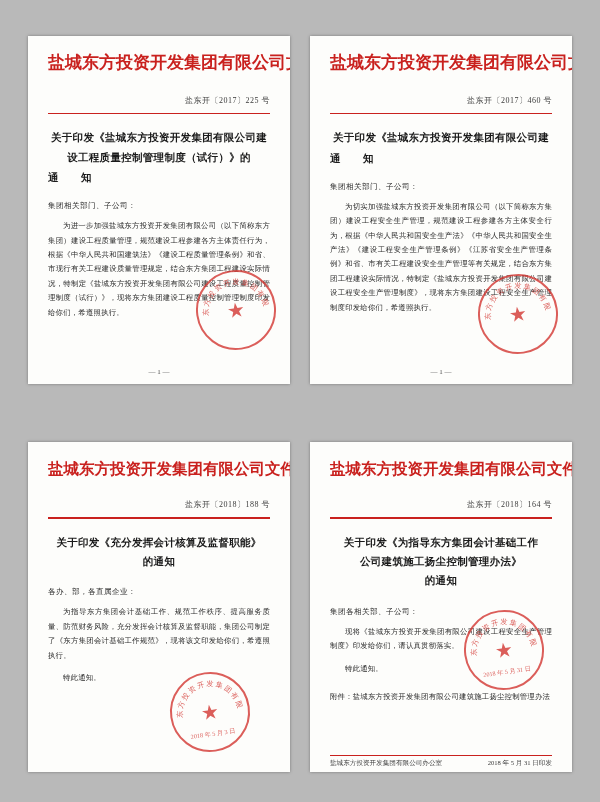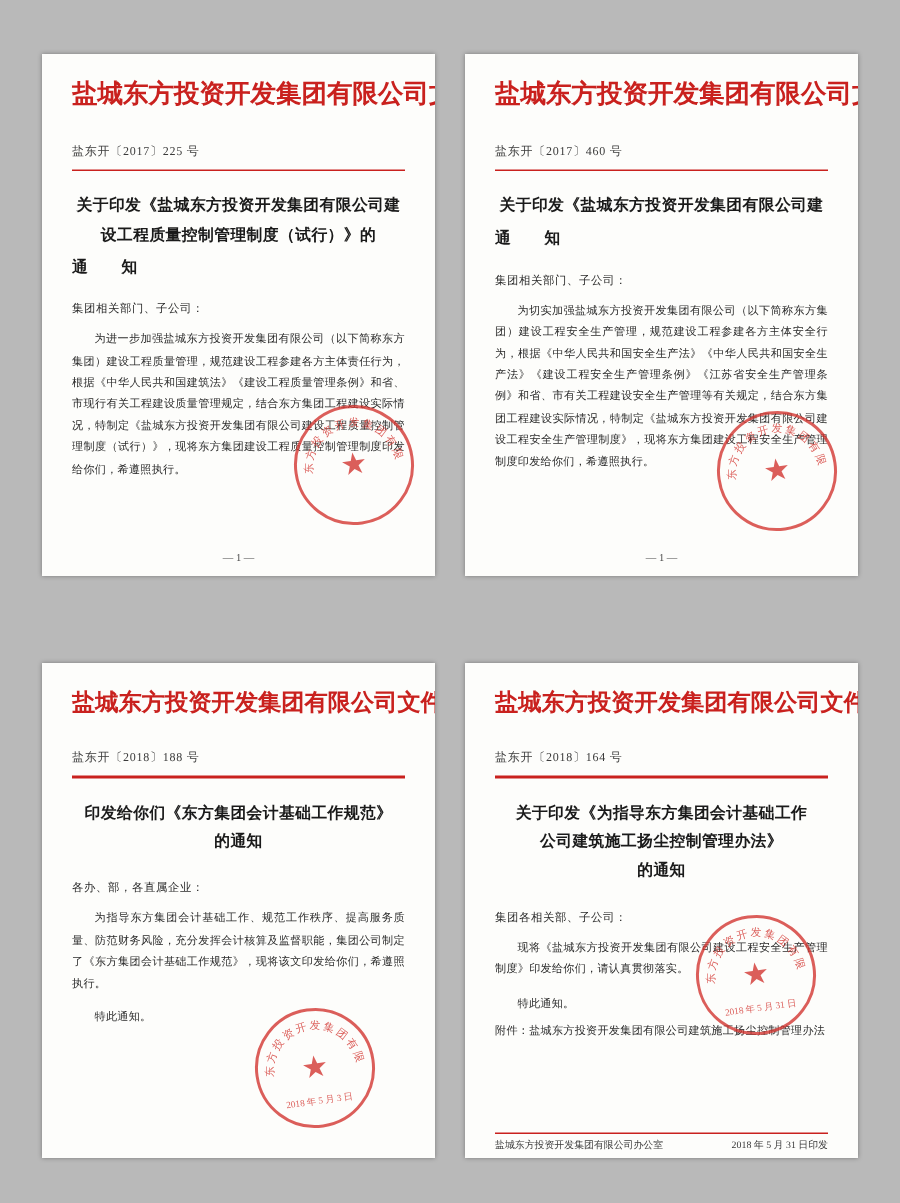--- a/index.html
+++ b/index.html
@@ -37,21 +37,21 @@
     font-weight: bold;
     text-align: center;
     font-size: 17px;
     letter-spacing: 0px;
     white-space: nowrap;
     font-family: "Liberation Serif", serif;
     line-height: 1.1;
   }
   .masthead.small { font-size: 15.5px; }
   .docnum {
-    text-align: left;
+    text-align: right;
     font-size: 8px;
     color: #3b3b3b;
     margin-top: 22px;
     letter-spacing: 0.5px;
   }
   .redline {
     height: 1.6px;
     background: #c9211e;
     margin: 7px 0 0 0;
   }
@@ -149,21 +149,21 @@
     right: 0;
     bottom: 11px;
     text-align: center;
     color: #d2322d;
     font-size: 6.2px;
   }
   .attach {
     font-size: 7.4px;
     color: #2b2b2b;
     line-height: 1.95;
-    margin-top: 4px;
+    margin-top: 14px;
     letter-spacing: 0.2px;
   }
 </style>
 </head>
 <body>
 
 <div class="sheet" id="doc1">
   <div class="inner">
     <div class="masthead">盐城东方投资开发集团有限公司文件</div>
     <div class="docnum">盐东开〔2017〕225 号</div>
@@ -215,21 +215,21 @@
     <div class="pagenum">— 1 —</div>
   </div>
 </div>
 
 <div class="sheet" id="doc3">
   <div class="inner">
     <div class="masthead small">盐城东方投资开发集团有限公司文件</div>
     <div class="docnum">盐东开〔2018〕188 号</div>
     <div class="redline"></div>
     <div class="title">
-      <span>印发给你们《东方集团会计基础工作规范》</span>
+      <span>关于印发《充分发挥会计核算及监督职能》</span>
       <span class="l2">的通知</span>
     </div>
     <div class="addressee">各办、部，各直属企业：</div>
     <div class="para">为指导东方集团会计基础工作、规范工作秩序、提高服务质量、防范财务风险，充分发挥会计核算及监督职能，集团公司制定了《东方集团会计基础工作规范》，现将该文印发给你们，希遵照执行。</div>
     <div class="para">特此通知。</div>
     <div class="seal" style="right:40px; bottom:20px;">
       <div class="arc">
         <svg viewBox="0 0 76 76">
           <defs>
               <path id="arc3" d="M 10,40 A 28,28 0 1 1 66,40"></path>

